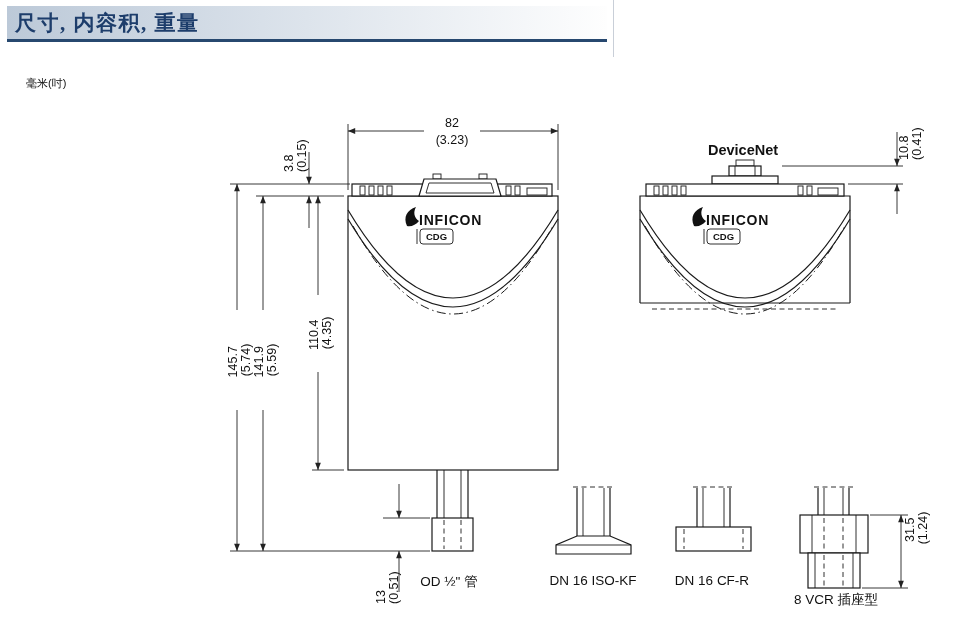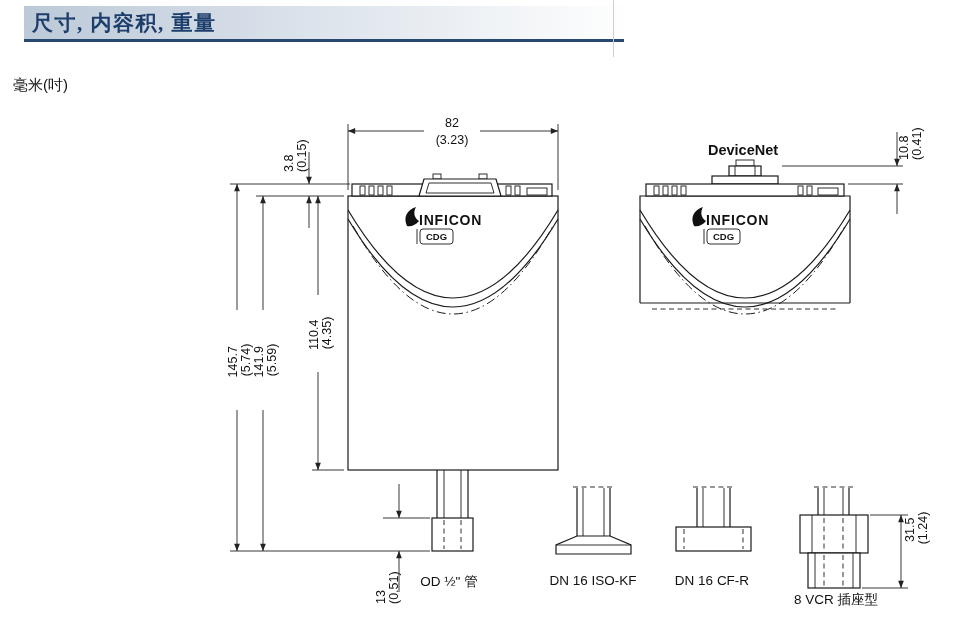--- a/index.html
+++ b/index.html
@@ -1,30 +1,30 @@
 <!DOCTYPE html>
 <html><head>
 <meta charset="utf-8">
 <style>
   html,body{margin:0;padding:0;}
   body{
     width:969px;height:634px;position:relative;background:#ffffff;
     font-family:"Liberation Sans", sans-serif;overflow:hidden;
   }
   .header{
-    position:absolute;left:24px;top:6px;width:600px;height:33px;
+    position:absolute;left:7px;top:6px;width:600px;height:33px;
     background:linear-gradient(90deg,#bcc9d8 0%,#dde4ec 50%,#fefefe 100%);
     border-bottom:3px solid #27486f;display:flex;align-items:center;
   }
   .title{
     margin:0;padding-left:8px;font-family:"Liberation Serif", serif;
     font-size:21px;font-weight:bold;color:#1d3d6b;letter-spacing:1.5px;
   }
   .vdiv{position:absolute;left:613px;top:0;width:1px;height:57px;background:#c9cfd8;}
-  .units{position:absolute;left:13px;top:76px;font-size:15px;color:#111;text-align:center;}
+  .units{position:absolute;left:26px;top:76px;font-size:11px;color:#111;text-align:center;}
   svg.drawing{position:absolute;left:0;top:0;}
 
   
   .s   {stroke:#1a1a1a;stroke-width:1.2;fill:none;}
   .sf  {stroke:#1a1a1a;stroke-width:1.2;fill:#ffffff;}
   .thin{stroke:#1a1a1a;stroke-width:0.9;fill:none;}
   .dash{stroke:#1a1a1a;stroke-width:0.9;fill:none;stroke-dasharray:5 3.5;}
   .dashdot{stroke:#1a1a1a;stroke-width:1;fill:none;stroke-dasharray:9 3.5 1.5 3.5;}
   .dim {stroke:#222222;stroke-width:0.9;fill:none;}
   .dimtxt{font-size:12.5px;fill:#111;}

